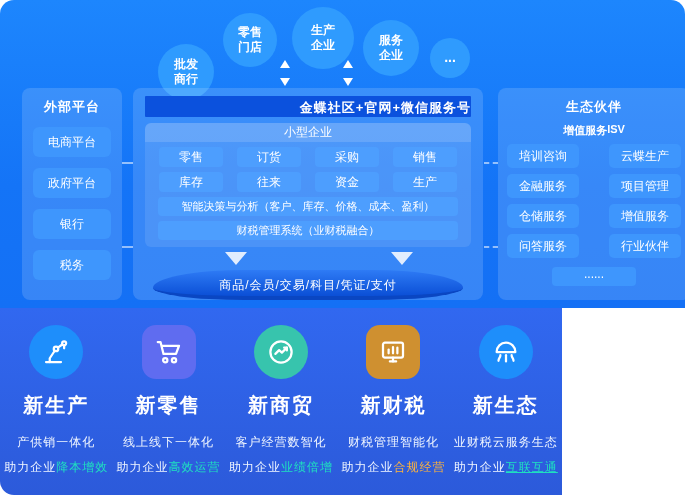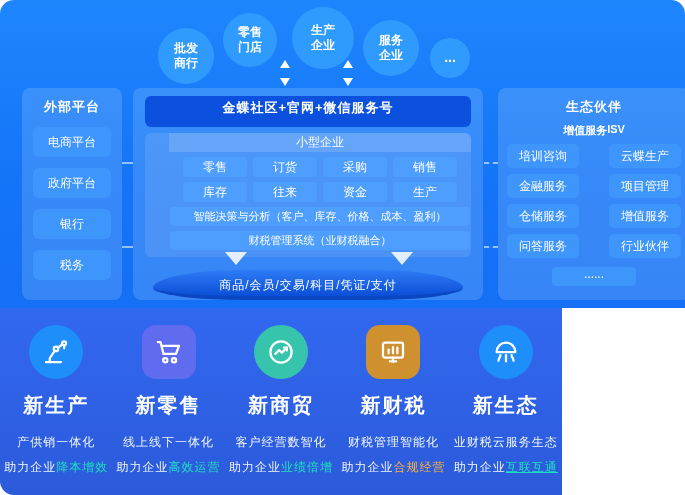--- a/index.html
+++ b/index.html
@@ -6,42 +6,42 @@
   body { background:#ffffff; font-family:"Liberation Sans", sans-serif; }
   .page { position:relative; width:685px; height:495px; border-radius:14px; overflow:hidden; background:#fff; }
 
   
   .top { position:absolute; left:0; top:0; width:685px; height:308px;
          background:linear-gradient(180deg,#1d86fd 0%, #1474f7 60%, #1470f5 100%); }
 
   .bubble { position:absolute; border-radius:50%; background:#2f9bfe; color:#fff;
             display:flex; flex-direction:column; align-items:center; justify-content:center;
             font-size:12px; font-weight:bold; line-height:1.25; text-align:center; }
-  .b0 { left:158px; top:28px; width:56px; height:56px; }
+  .b0 { left:158px; top:44px; width:56px; height:56px; }
   .b1 { left:223px; top:13px; width:54px; height:54px; }
   .b2 { left:292px; top:7px;  width:62px; height:62px; }
   .b3 { left:363px; top:20px; width:56px; height:56px; }
   .b4 { left:430px; top:38px; width:40px; height:40px; font-size:14px; }
 
   .updown { position:absolute; width:12px; height:26px; }
   .ud1 { left:279px; top:60px; }
   .ud2 { left:342px; top:60px; }
 
   
   .panel { position:absolute; top:88px; height:212px; background:rgba(255,255,255,0.15); border-radius:8px; }
   .panel-title { margin-top:10px; text-align:center; color:#fff; font-weight:bold; font-size:13px; letter-spacing:1px; }
 
   .left-panel { left:22px; width:100px; }
   .pill { width:78px; height:30px; margin:11px auto 0; background:#3e96fd; border-radius:6px;
           color:#fff; font-size:12px; text-align:center; line-height:30px; }
 
   .center-panel { left:133px; width:350px; }
-  .center-header { margin:8px auto 0; width:326px; height:31px; background:#0b51dd; border-radius:6px;
-                   color:#fff; font-size:13px; font-weight:bold; text-align:center; line-height:23px; letter-spacing:1px; }
-  .inner { margin:6px auto 4px; width:326px; height:124px; background:rgba(255,255,255,0.10); border-radius:6px; overflow:hidden;padding-left:24px; }
+  .center-header { margin:8px auto 0; width:326px; height:21px; background:#0b51dd; border-radius:1px;
+                   color:#fff; font-size:13px; font-weight:bold; text-align:right; line-height:23px; letter-spacing:1px; }
+  .inner { margin:6px auto 4px; width:326px; height:124px; background:rgba(255,255,255,0.10); border-radius:6px; overflow:hidden; }
   .inner-title { height:19px; background:rgba(255,255,255,0.14); color:#fff; font-size:12px; text-align:center; line-height:19px; }
   .mod-row { display:flex; justify-content:space-between; padding:0 14px; margin-top:5px; }
   .mod { width:64px; height:20px; background:#4d9efe; border-radius:4px; color:#fff; font-size:12px; text-align:center; line-height:20px; }
   .wide-bar { width:300px; height:19px; margin:5px auto 0; background:#4d9efe; border-radius:4px;
               color:#fff; font-size:11px; text-align:center; line-height:19px; }
   .down-arrows { position:absolute; left:0; top:164px; width:100%; }
   .down-arrow { position:absolute; width:0; height:0; border-left:11px solid transparent; border-right:11px solid transparent;
                 border-top:13px solid rgba(255,255,255,0.85); }
   .da1 { left:92px; } .da2 { left:258px; }
   .db { position:absolute; left:20px; top:182px; width:310px; height:30px; background:linear-gradient(180deg,#2e7bf5,#0b4fd6);

